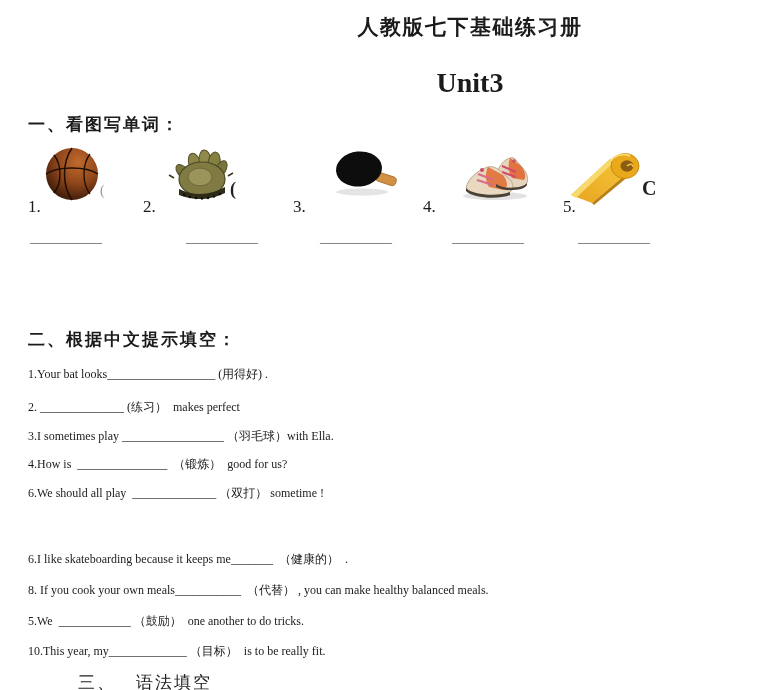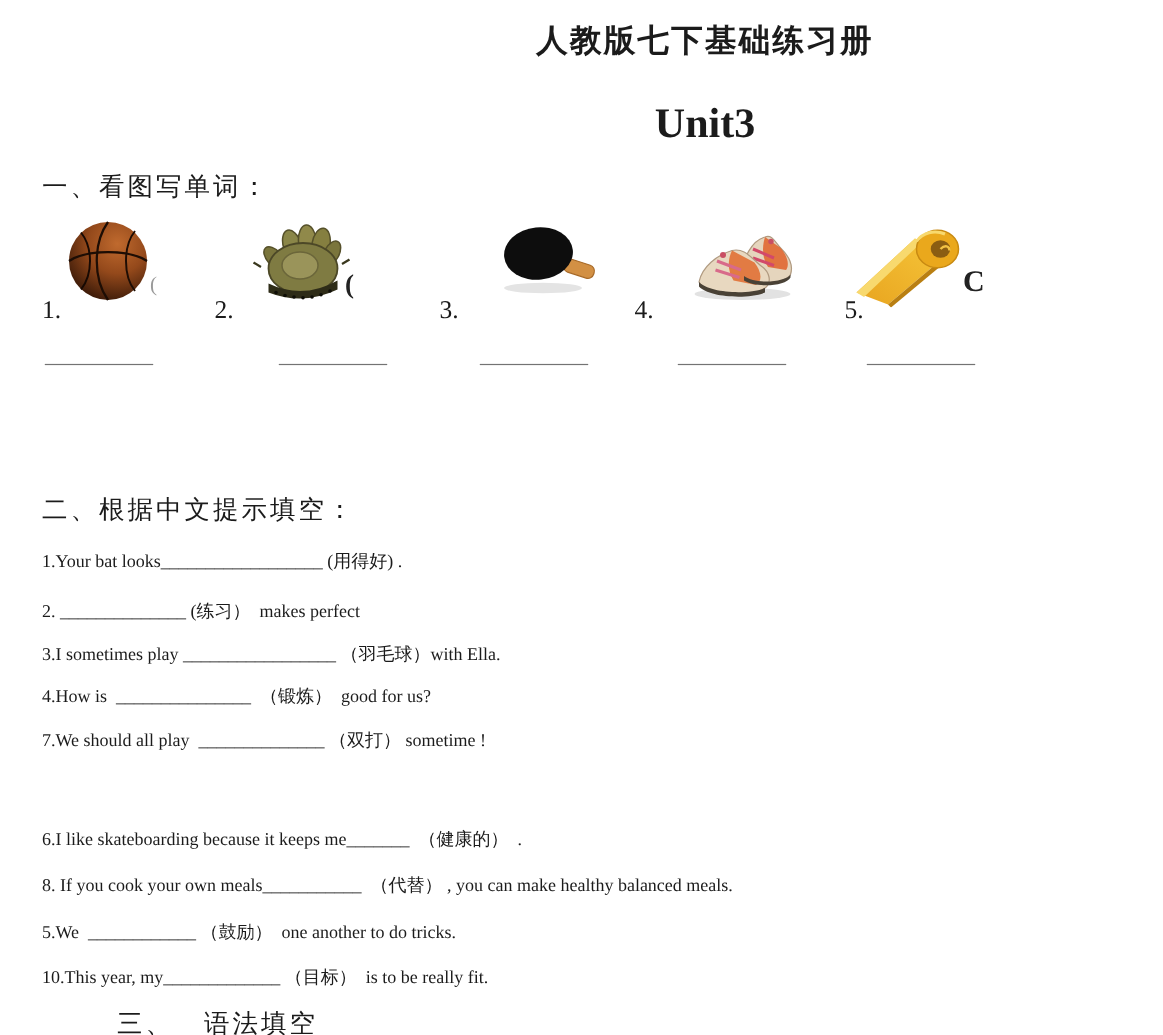--- a/index.html
+++ b/index.html
@@ -3,21 +3,21 @@
 <meta charset="utf-8">
 <style>
   html,body{margin:0;padding:0;background:#ffffff;}
   .page{
     position:relative;width:775px;height:690px;background:#fff;overflow:hidden;
     font-family:"Liberation Serif","DejaVu Serif",serif;color:#1b1b1b;padding-left:12px;
   }
   .center-col{position:absolute;left:165px;width:610px;text-align:center;}
   .doc-title{top:13px;font-size:21px;font-weight:bold;letter-spacing:1.5px;}
   .unit-title{top:67px;font-size:28px;font-weight:bold;}
-  .sec-heading{position:absolute;left:28px;font-size:17px;letter-spacing:2px;}
+  .sec-heading{position:absolute;left:28px;font-size:17px;letter-spacing:2px;font-weight:bold;}
   .sec1{top:113px;}
   .sec2{top:328px;}
   .pic-num{position:absolute;font-size:17px;}
   .pic{position:absolute;line-height:0;}
   .pic-blank{position:absolute;font-size:16px;color:#737373;}
   .line{position:absolute;left:28px;font-size:12px;white-space:pre;}
   .artifact{position:absolute;line-height:1;color:#222;}
   .a1{left:100px;top:184px;font-size:14px;color:#9a9a9a;}
   .a2{left:230px;top:180px;font-size:18px;font-weight:bold;}
   .a3{left:642px;top:178px;font-size:20px;font-weight:bold;}
@@ -135,21 +135,21 @@
   <div class="pic-blank" style="left:320px;top:228px">_________</div>
   <div class="pic-blank" style="left:452px;top:228px">_________</div>
   <div class="pic-blank" style="left:578px;top:228px">_________</div>
 
   <div class="sec-heading sec2">二、根据中文提示填空：</div>
 
   <div class="line" style="top:366px">1.Your bat looks__________________ (用得好) .</div>
   <div class="line" style="top:399px">2. ______________ (练习）  makes perfect</div>
   <div class="line" style="top:428px">3.I sometimes play _________________ （羽毛球）with Ella.</div>
   <div class="line" style="top:456px">4.How is  _______________  （锻炼）  good for us?</div>
-  <div class="line" style="top:485px">7.We should all play  ______________ （双打） sometime !</div>
+  <div class="line" style="top:485px">6.We should all play  ______________ （双打） sometime !</div>
   <div class="line" style="top:551px">6.I like skateboarding because it keeps me_______  （健康的）  .</div>
   <div class="line" style="top:582px">8. If you cook your own meals___________  （代替） , you can make healthy balanced meals.</div>
   <div class="line" style="top:613px">5.We  ____________ （鼓励）  one another to do tricks.</div>
   <div class="line" style="top:643px">10.This year, my_____________ （目标）  is to be really fit.</div>
 
   <div class="s3-part s3a">三、</div>
   <div class="s3-part s3b">语法填空</div>
 
 </div>
 

